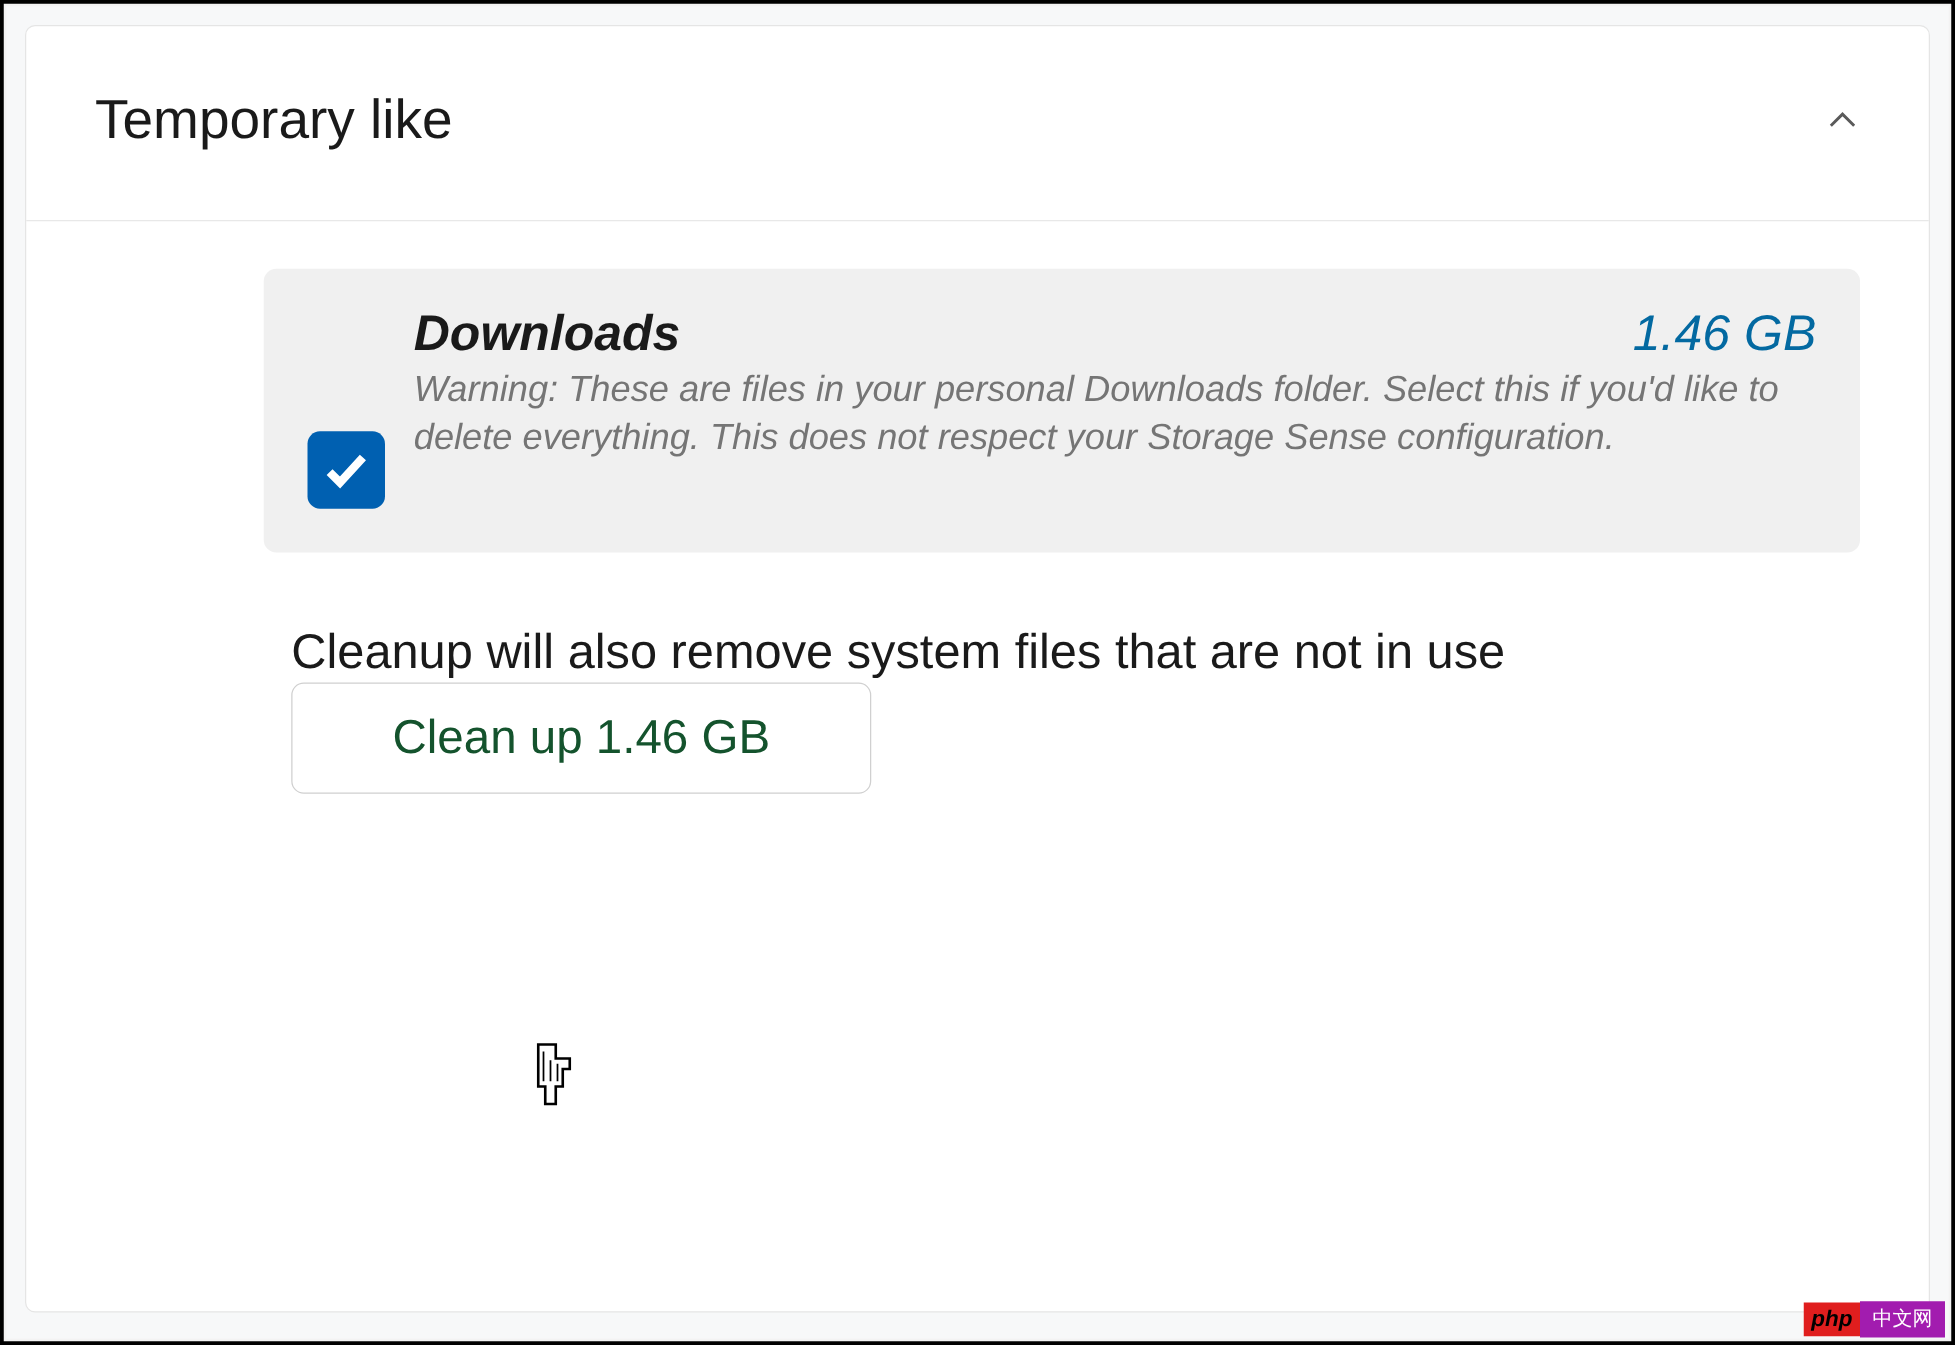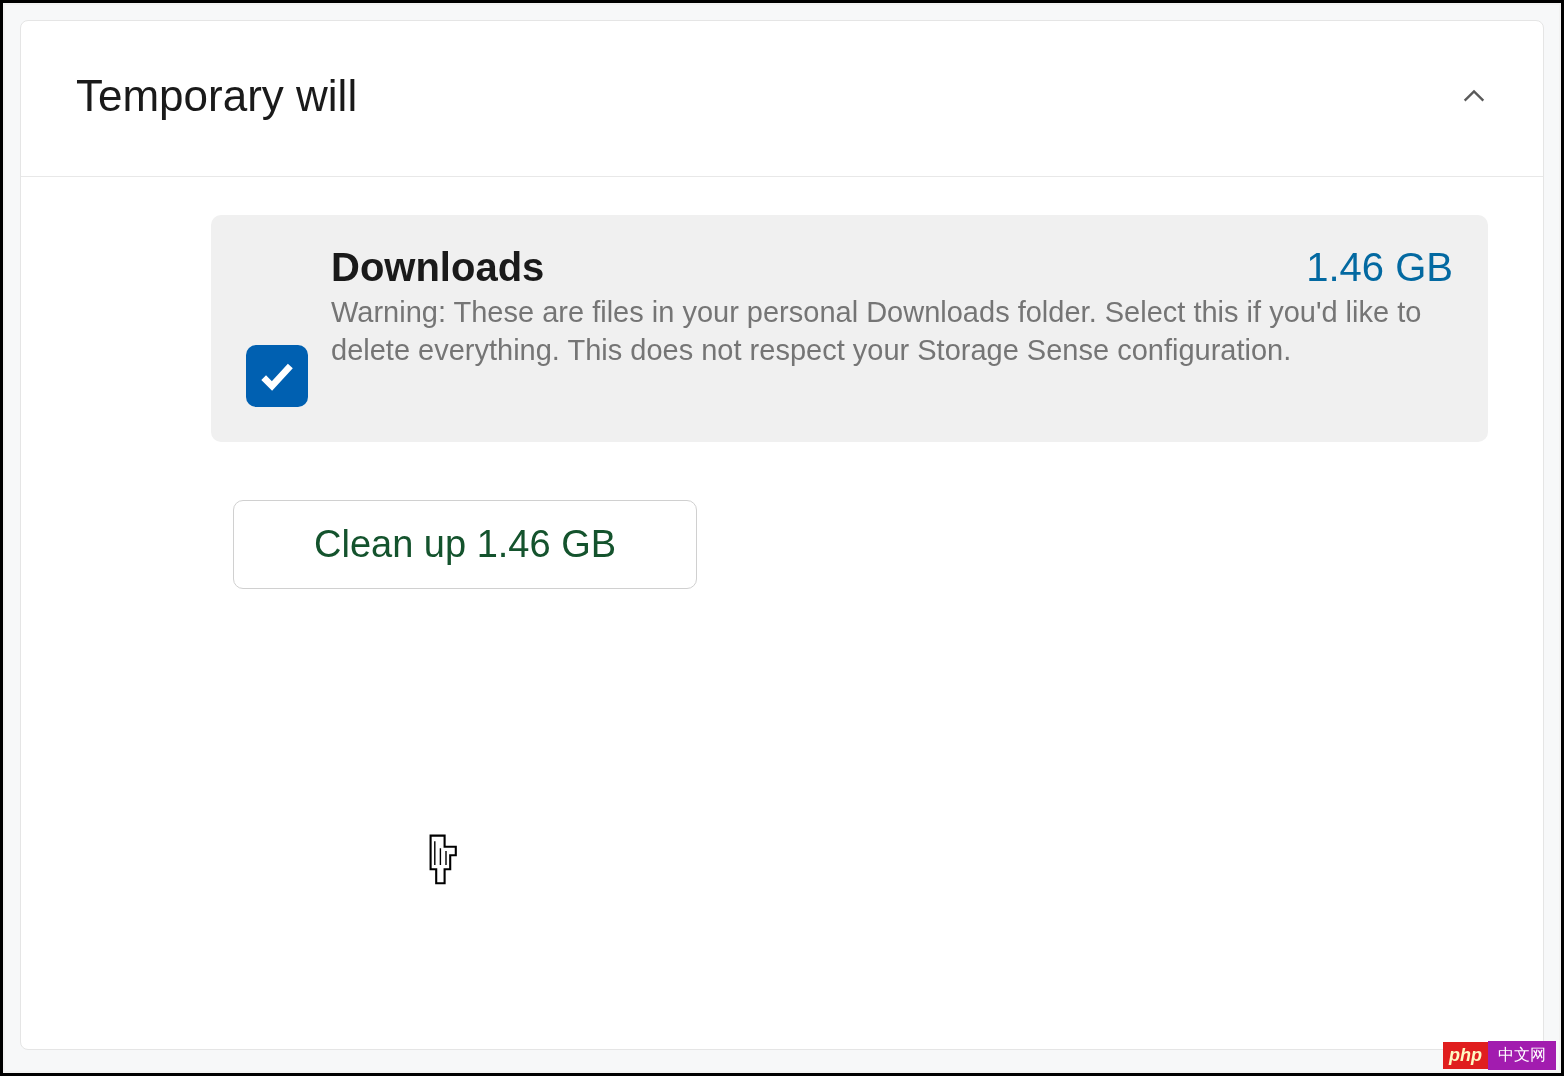--- a/index.html
+++ b/index.html
@@ -59,20 +59,21 @@
     }
     
     .item-card {
       background: #f0f0f0;
       border-radius: 10px;
       padding: 30px 35px 35px 35px;
       display: flex;
       align-items: flex-start;
       gap: 18px;
       margin-bottom: 58px;
+      font-style: italic;
     }
     
     .checkbox-wrapper {
       display: flex;
       align-items: center;
       padding-top: 100px;
     }
     
     .checkbox {
       width: 62px;
@@ -172,21 +173,21 @@
       bottom: 6px;
       right: 8px;
       display: flex;
       align-items: center;
       gap: 0;
       z-index: 50;
     }
     
     .watermark-php {
       background: #e01e1e;
-      color: #fef9c3;
+      color: #000000;
       font-size: 18px;
       font-weight: 700;
       padding: 3px 6px;
       font-style: italic;
     }
     
     .watermark-text {
       background: #a21caf;
       color: #ffffff;
       font-size: 16px;
@@ -194,21 +195,21 @@
       padding: 4px 10px;
     }
   </style>
 </head>
 <body>
 
 <div class="container">
   <div class="panel">
 
     <div class="panel-header">
-      <span class="panel-title">Temporary will</span>
+      <span class="panel-title">Temporary like</span>
       <svg class="chevron" viewBox="0 0 24 24">
         <polyline points="4,16 12,8 20,16"></polyline>
       </svg>
     </div>
 
     <div class="panel-body">
 
       <div class="item-card">
         <div class="checkbox-wrapper">
           <div class="checkbox">
@@ -220,20 +221,21 @@
         <div class="item-content">
           <div class="item-header">
             <span class="item-title">Downloads</span>
             <span class="item-size">1.46 GB</span>
           </div>
           <div class="item-description">Warning: These are files in your personal Downloads folder. Select this if you'd like to delete everything. This does not respect your Storage Sense configuration.</div>
         </div>
       </div>
 
       <div class="info-section">
+        <div class="info-text">Cleanup will also remove system files that are not in use</div>
         <div>
           <button class="cleanup-button">Clean up 1.46 GB</button>
         </div>
       </div>
 
     </div>
   </div>
 </div>
 
 <svg class="cursor-icon" viewBox="0 0 32 40">

